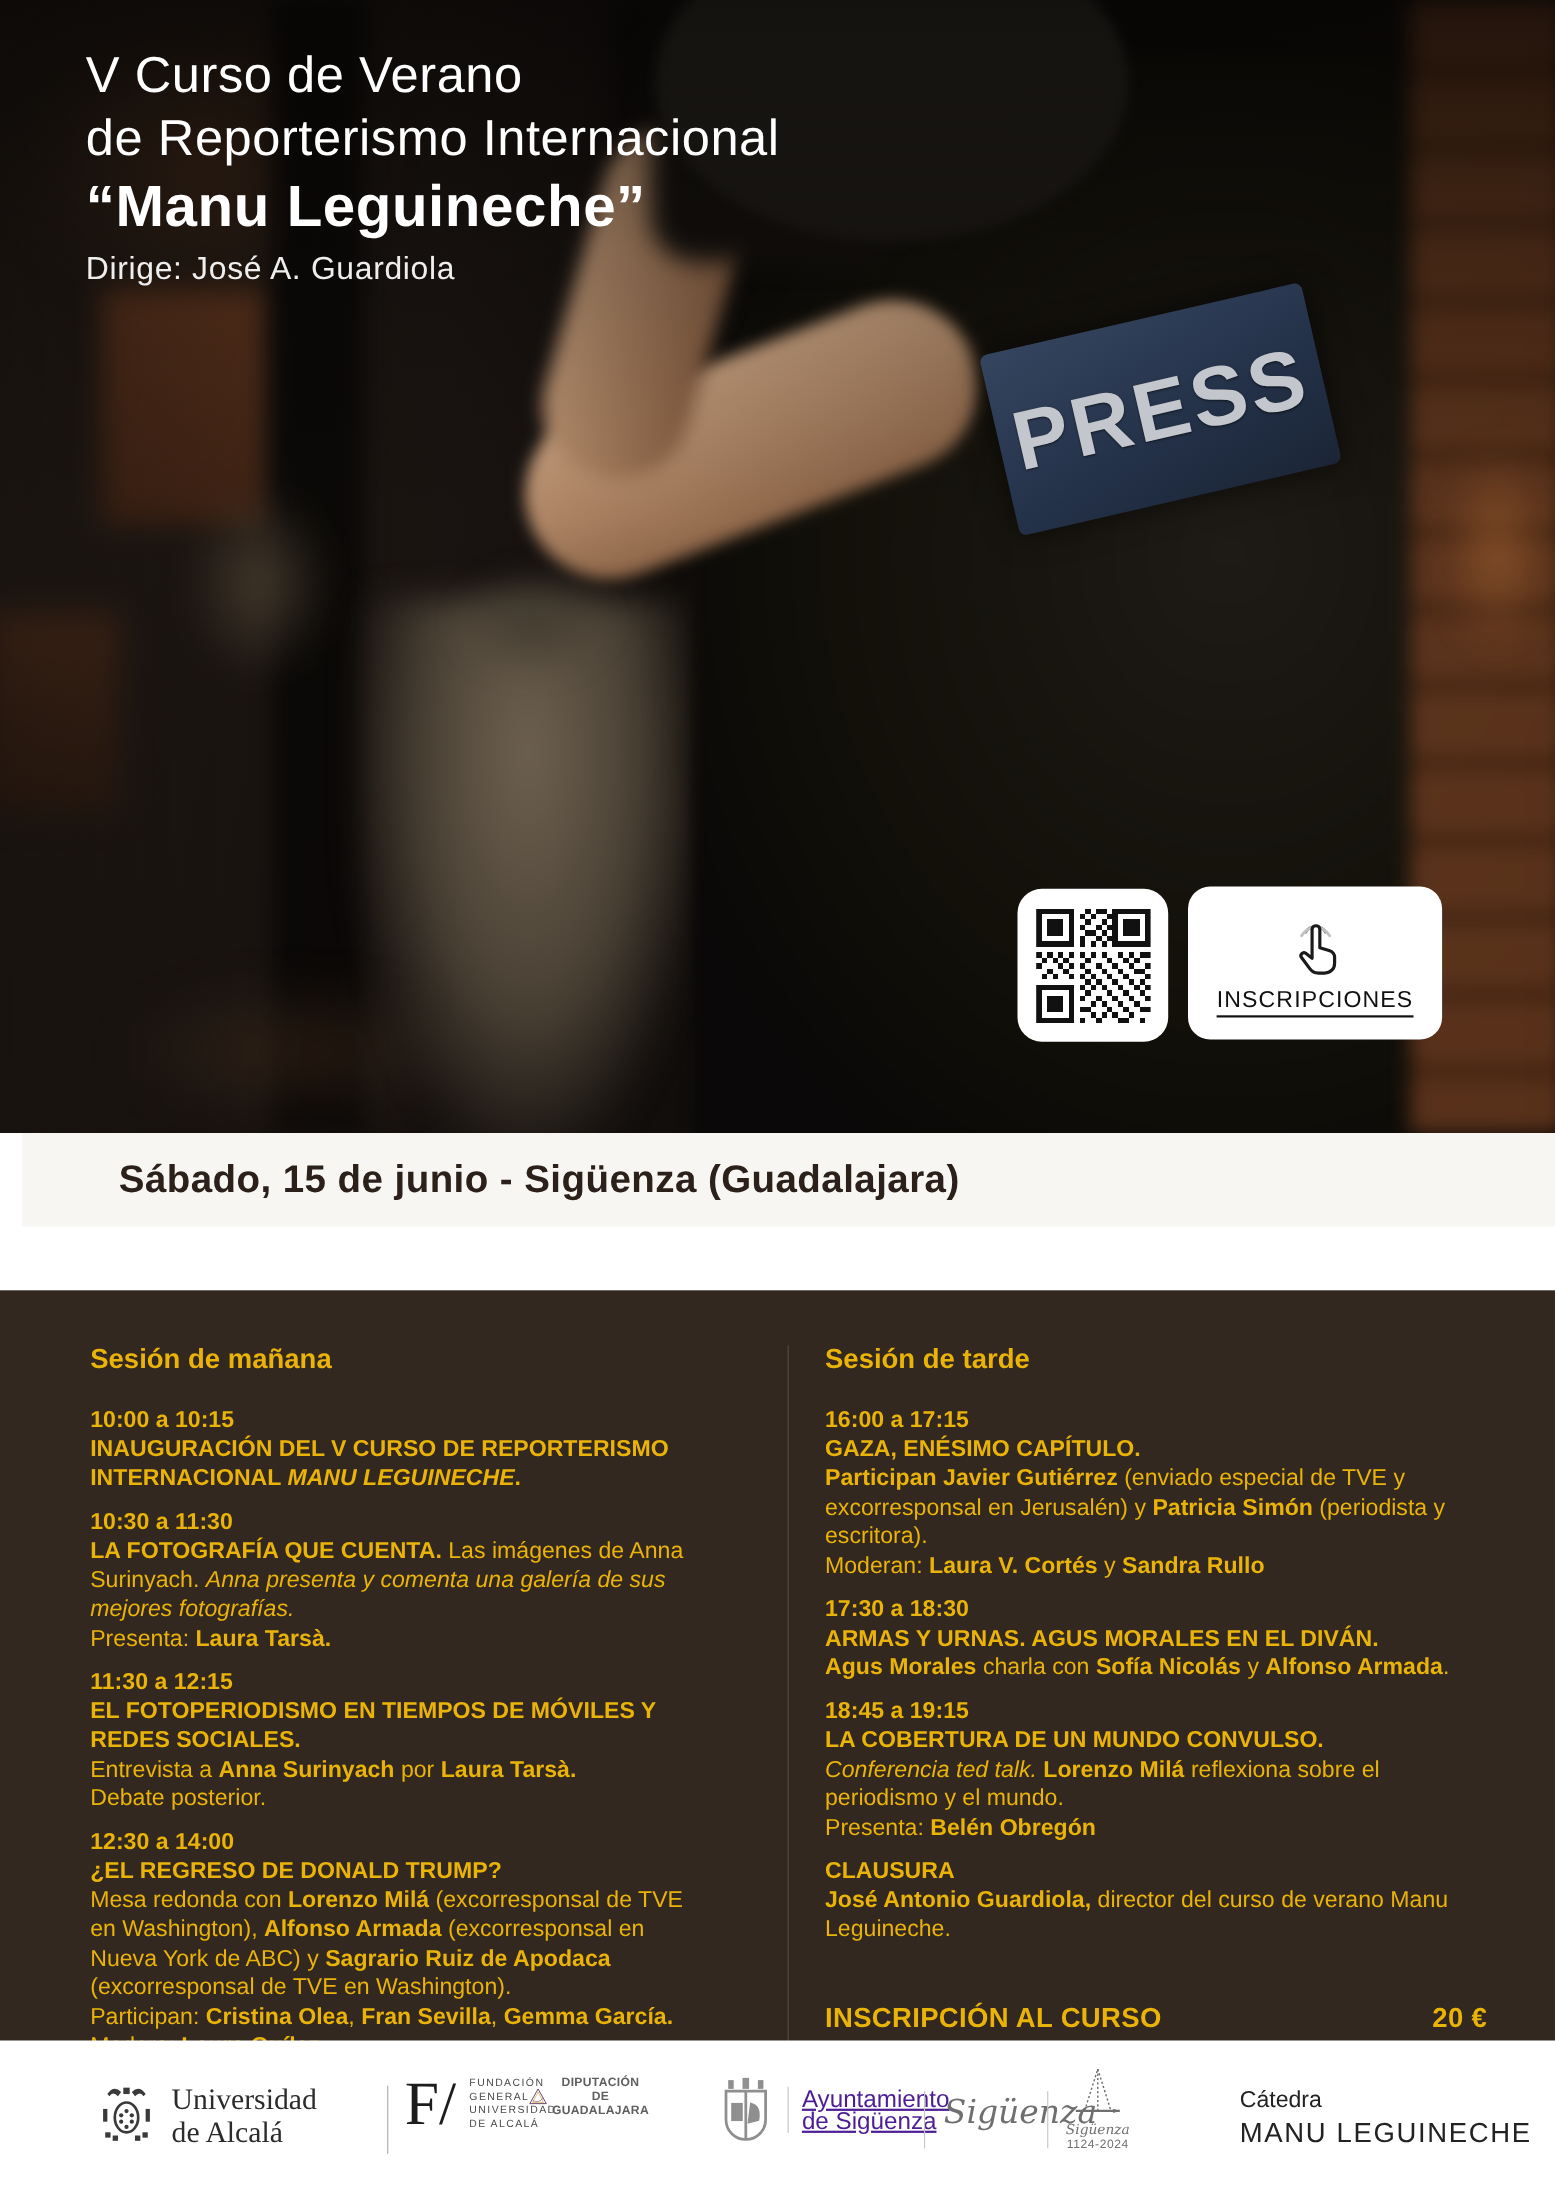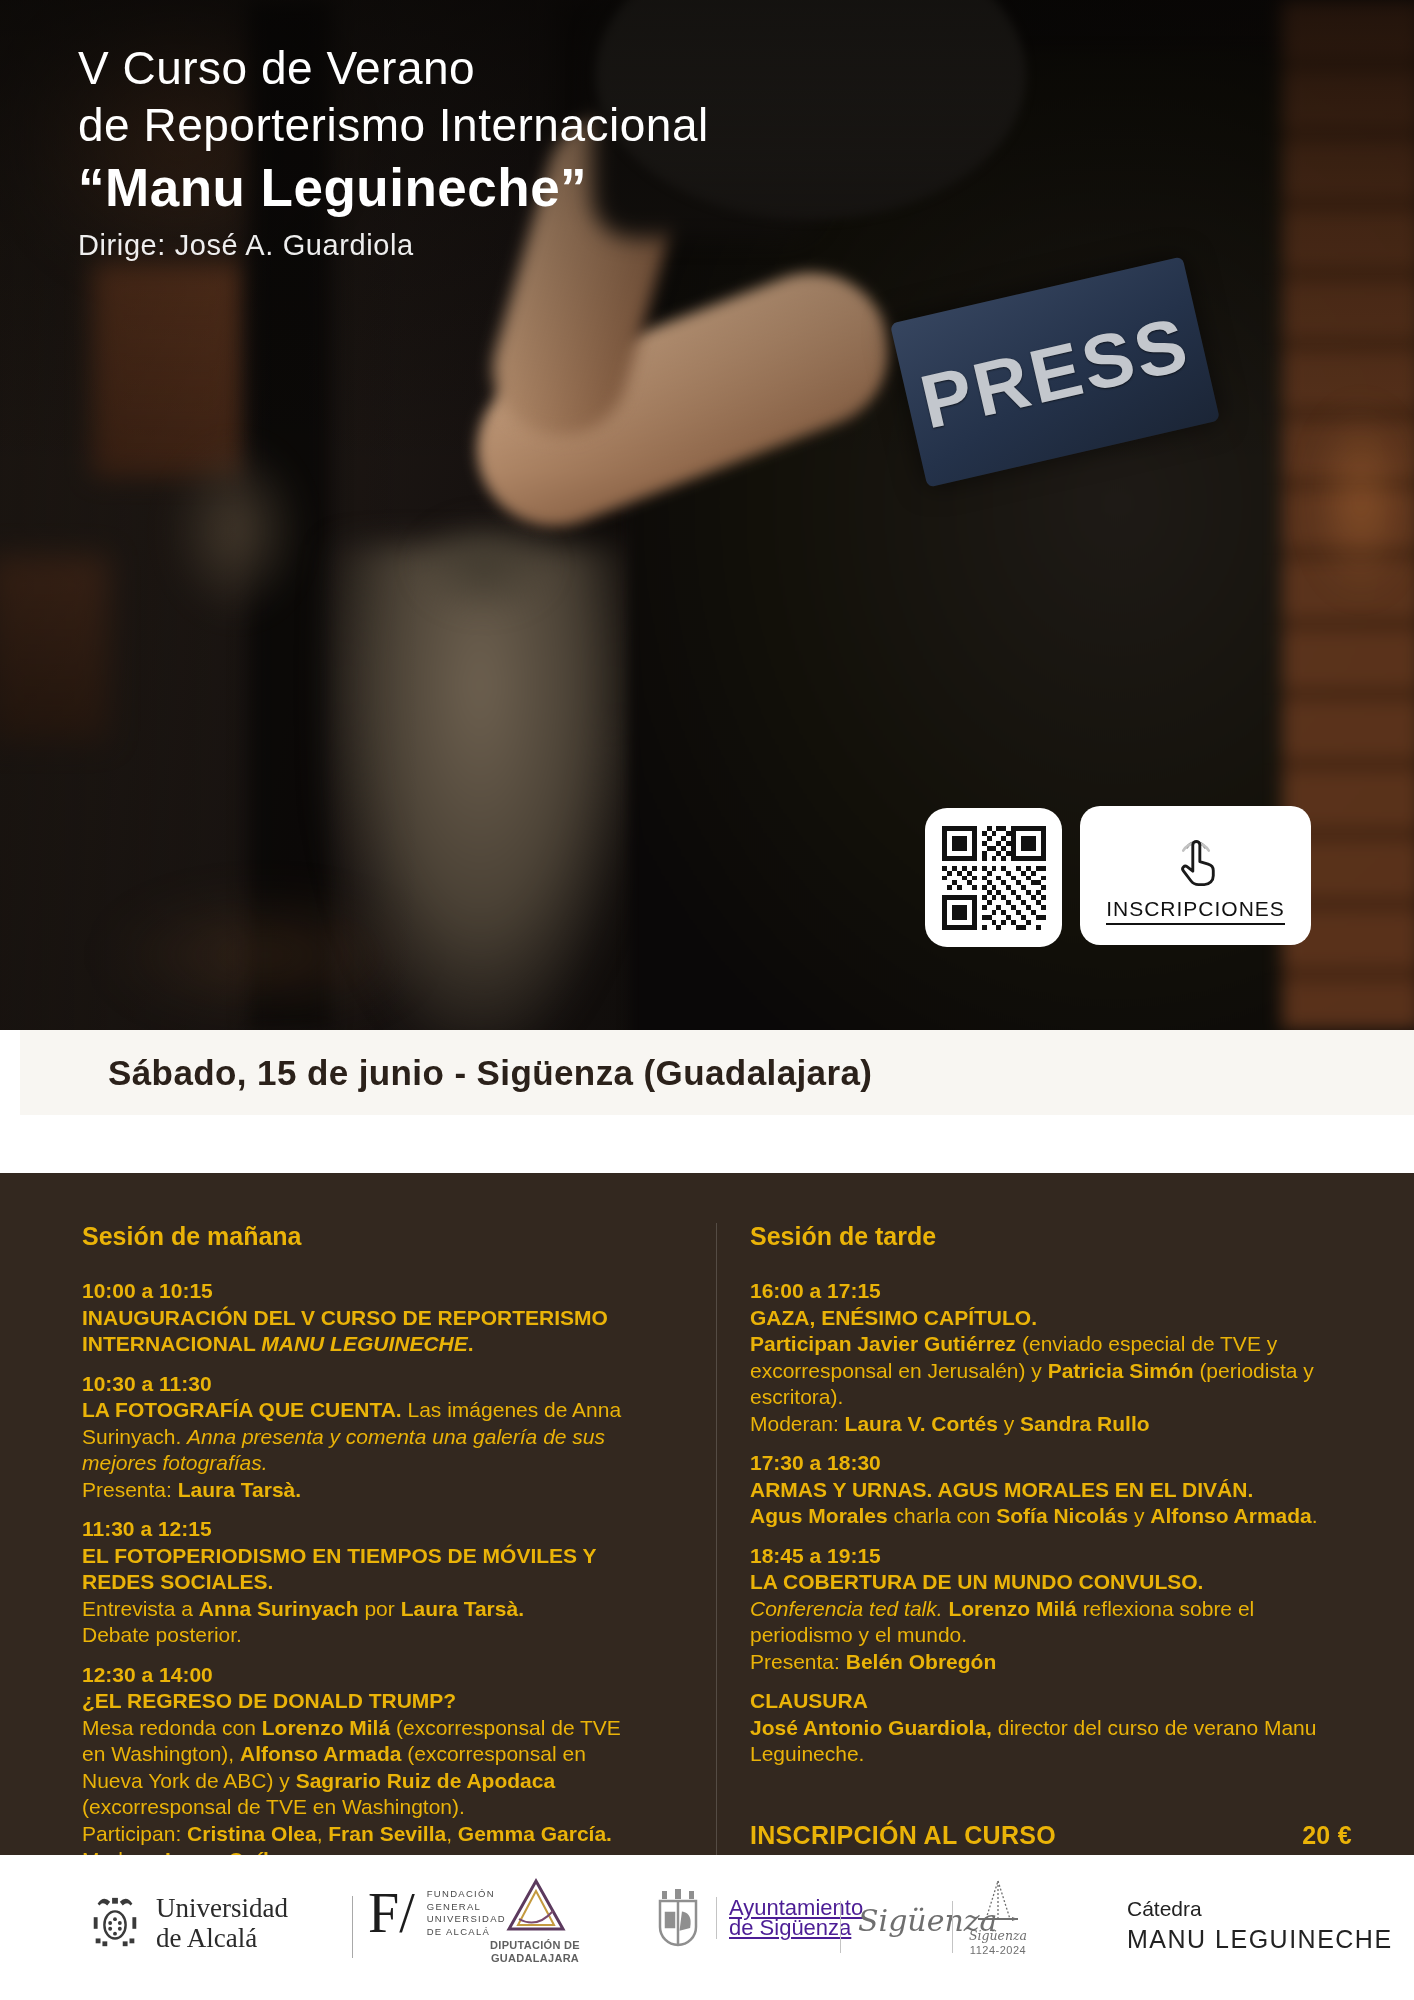--- a/index.html
+++ b/index.html
@@ -71,21 +71,21 @@
 
   
   .footer{position:absolute;top:1855px;left:0;width:1414px;height:145px;background:#fff;}
   .fgroup{position:absolute;display:flex;align-items:center;}
   .vdiv{position:absolute;width:1px;background:#a9a9a9;}
   .uah{left:86px;top:38px;gap:12px;}
   .uah-text{font-family:"Liberation Serif",serif;font-size:27px;line-height:30px;color:#2b2b2b;}
   .fg{left:368px;top:30px;gap:12px;}
   .fg-mark{font-family:"Liberation Serif",serif;font-size:56px;color:#1c1c1c;line-height:56px;}
   .fg-cap{font-size:9.5px;letter-spacing:1.3px;color:#4a4a4a;line-height:12.5px;}
-  .dip{left:480px;top:22px;flex-direction:column;gap:4px;width:110px;}
+  .dip{left:480px;top:22px;flex-direction:row;gap:4px;width:110px;}
   .dip-cap{font-size:11px;line-height:13px;color:#5f5f5f;text-align:center;font-weight:700;letter-spacing:.3px;}
   .ayto{left:652px;top:32px;gap:12px;}
   .ayto-text{font-size:22px;line-height:20px;color:#4c1d95;text-decoration:underline;}
   .ayto-div{width:1px;height:42px;background:#c4c4c4;}
   .sig-script{left:858px;top:48px;font-family:"DejaVu Serif",serif;font-style:italic;font-size:30px;color:#6f6f6f;}
   .anni{left:962px;top:22px;flex-direction:column;gap:1px;width:72px;}
   .anni-script{font-family:"DejaVu Serif",serif;font-style:italic;font-size:12.5px;color:#6f6f6f;}
   .anni-years{font-size:11px;color:#6f6f6f;letter-spacing:.5px;}
   .catedra{left:1127px;top:42px;flex-direction:column;align-items:flex-start !important;gap:4px;}
   .catedra-l1{font-size:21px;color:#222;}

